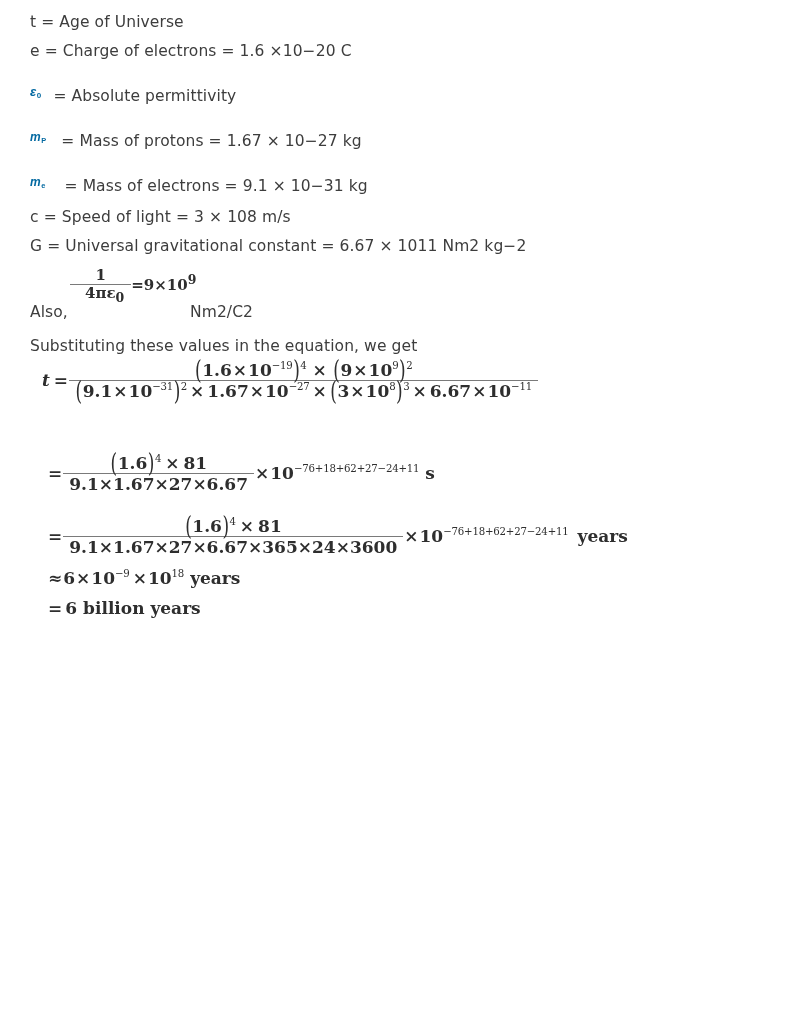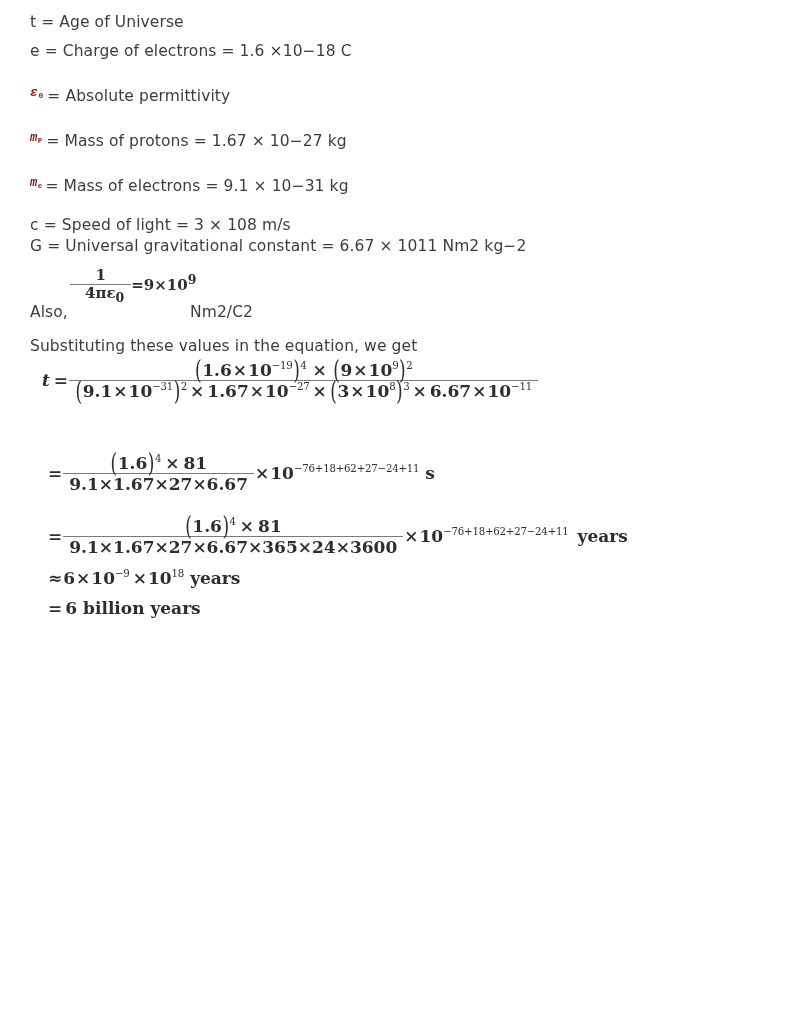--- a/index.html
+++ b/index.html
@@ -35,24 +35,24 @@
     letter-spacing: 0.1px;
   }
 
   
   .prose.with-sym {
     left: 30px;
   }
 
   
   .sym {
-    font-family: Liberation Mono, monospace;
+    font-family: Liberation Sans, sans-serif;
     font-weight: 700;
     font-style: italic;
-    color: #7f1d1d;
+    color: #0369a1;
     display: inline-block;
   }
   .sym .sub {
     font-size: 0.62em;
     font-style: normal;
     vertical-align: -0.28em;
     margin-left: 0.5px;
     font-weight: 700;
   }
   .sym-eps {
@@ -137,35 +137,35 @@
   .unit { font-style: normal; font-weight: 700; margin-left: 6px; }
   .unit-wide { font-style: normal; font-weight: 700; margin-left: 9px; }
 </style>
 </head>
 <body>
 
 <div class="page">
 
   <div class="prose" style="top:12px;">t = Age of Universe</div>
 
-  <div class="prose" style="top:41px;">e = Charge of electrons = 1.6 ×10−18 C</div>
+  <div class="prose" style="top:41px;">e = Charge of electrons = 1.6 ×10−20 C</div>
 
   <div class="prose with-sym" style="top:86px;">
-    <span class="sym sym-eps"><span>ε</span><span class="sub">0</span></span><span style="margin-left:4px;">= Absolute permittivity</span>
+    <span class="sym sym-eps"><span>ε</span><span class="sub">0</span></span><span style="margin-left:12px;">= Absolute permittivity</span>
   </div>
 
   <div class="prose with-sym" style="top:131px;">
-    <span class="sym sym-m"><span>m</span><span class="sub">P</span></span><span style="margin-left:4px;">= Mass of protons = 1.67 × 10−27 kg</span>
+    <span class="sym sym-m"><span>m</span><span class="sub">P</span></span><span style="margin-left:15px;">= Mass of protons = 1.67 × 10−27 kg</span>
   </div>
 
   <div class="prose with-sym" style="top:176px;">
-    <span class="sym sym-m"><span>m</span><span class="sub">e</span></span><span style="margin-left:3px;">= Mass of electrons = 9.1 × 10−31 kg</span>
-  </div>
-
-  <div class="prose" style="top:207px;margin-top:8px;">c = Speed of light = 3 × 108 m/s</div>
+    <span class="sym sym-m"><span>m</span><span class="sub">e</span></span><span style="margin-left:19px;">= Mass of electrons = 9.1 × 10−31 kg</span>
+  </div>
+
+  <div class="prose" style="top:207px;">c = Speed of light = 3 × 108 m/s</div>
 
   <div class="prose" style="top:236px;">G = Universal gravitational constant = 6.67 × 1011 Nm2 kg−2</div>
 
   <div class="prose" style="top:302px;">Also,</div>
 
   <div class="also-math" style="left:70px; top:268px;">
     <span class="frac">
       <span class="num rm">1</span>
       <span class="den"><span class="rm">4</span><span class="greek">π</span><span class="greek">ε</span><sub>0</sub></span>
     </span><span class="rm op">=</span><span class="rm">9</span><span class="rm op">×</span><span class="rm">10</span><sup>9</sup>

